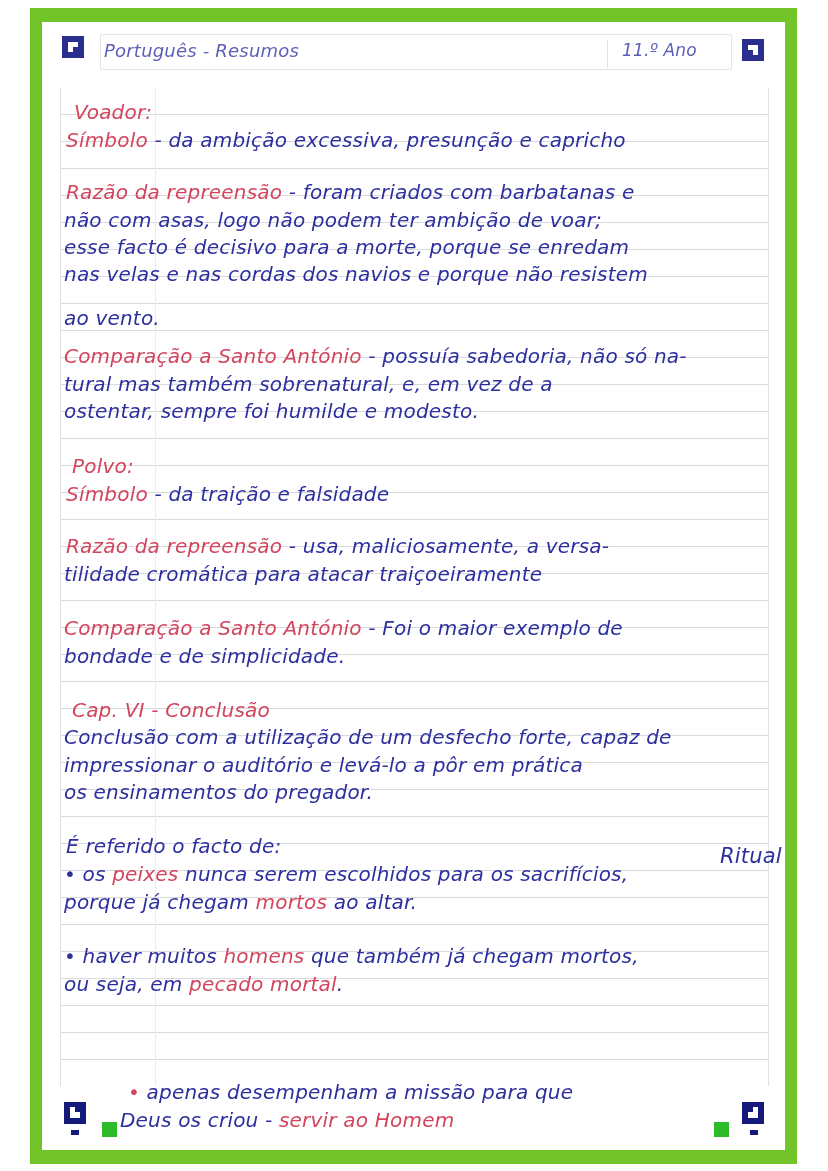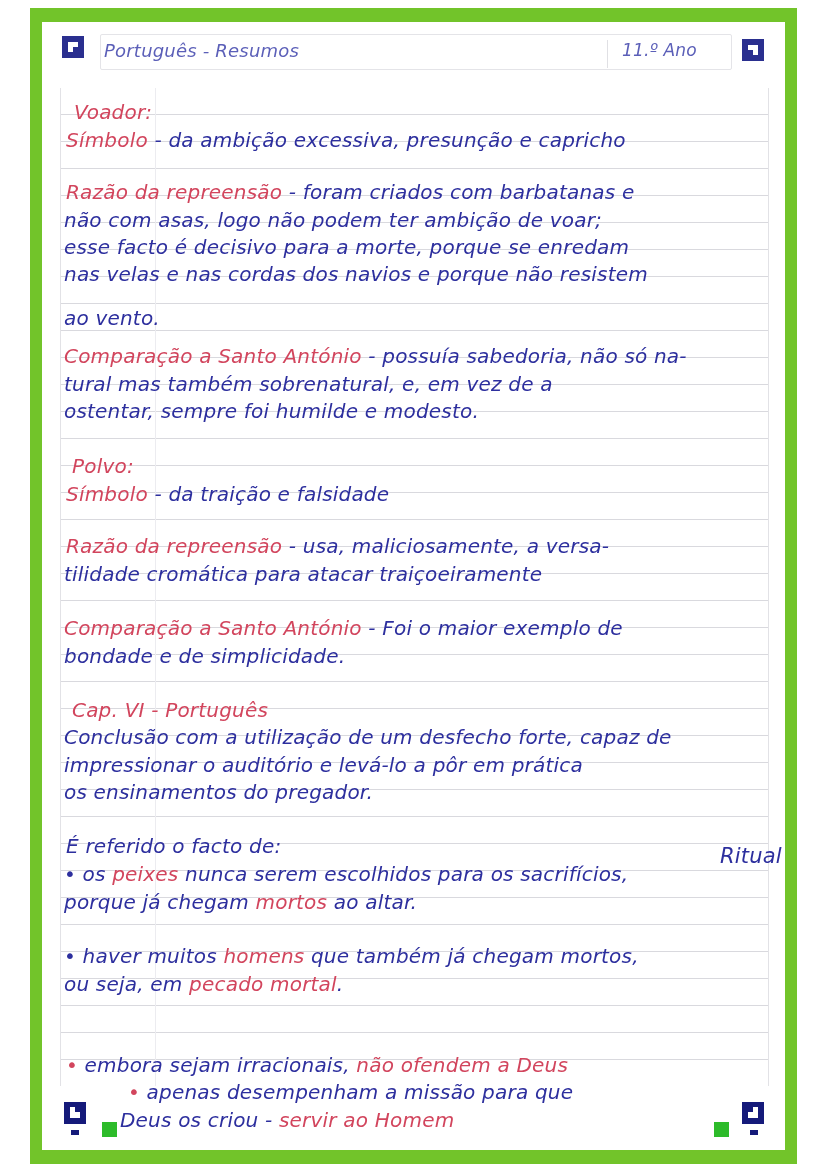--- a/index.html
+++ b/index.html
@@ -91,29 +91,28 @@
 
   <div class="hw red" style="left:30px;top:432px;">Polvo:</div>
   <div class="hw" style="left:24px;top:460px;"><span class="red">Símbolo</span><span> - da traição e falsidade</span></div>
 
   <div class="hw" style="left:24px;top:512px;"><span class="red">Razão da repreensão</span><span> - usa, maliciosamente, a versa-</span></div>
   <div class="hw" style="left:22px;top:540px;">tilidade cromática para atacar traiçoeiramente</div>
 
   <div class="hw" style="left:22px;top:594px;"><span class="red">Comparação a Santo António</span><span> - Foi o maior exemplo de</span></div>
   <div class="hw" style="left:22px;top:622px;">bondade e de simplicidade.</div>
 
-  <div class="hw" style="left:30px;top:676px;"><span class="red">Cap. VI - Português</span></div>
+  <div class="hw" style="left:30px;top:676px;"><span class="red">Cap. VI - Conclusão</span></div>
   <div class="hw" style="left:22px;top:703px;">Conclusão com a utilização de um desfecho forte, capaz de</div>
   <div class="hw" style="left:22px;top:731px;">impressionar o auditório e levá-lo a pôr em prática</div>
   <div class="hw" style="left:22px;top:758px;">os ensinamentos do pregador.</div>
 
   <div class="hw" style="left:24px;top:812px;">É referido o facto de:</div>
   <div class="hw annot" style="left:678px;top:822px;">Ritual</div>
   <div class="hw" style="left:22px;top:840px;"><span>• os </span><span class="red">peixes</span><span> nunca serem escolhidos para os sacrifícios,</span></div>
   <div class="hw" style="left:22px;top:868px;"><span>porque já chegam </span><span class="red">mortos</span><span> ao altar.</span></div>
 
   <div class="hw" style="left:22px;top:922px;"><span>• haver muitos </span><span class="red">homens</span><span> que também já chegam mortos,</span></div>
   <div class="hw" style="left:22px;top:950px;"><span>ou seja, em </span><span class="red">pecado mortal</span><span>.</span></div>
 
-  <div class="hw" style="left:24px;top:1031px;"><span class="red">•</span><span> embora sejam irracionais, </span><span class="red">não ofendem a Deus</span></div>
   <div class="hw" style="left:86px;top:1058px;"><span class="red">•</span><span> apenas desempenham a missão para que</span></div>
   <div class="hw" style="left:78px;top:1086px;"><span>Deus os criou - </span><span class="red">servir ao Homem</span></div>
 </div>
 
 </body></html>

